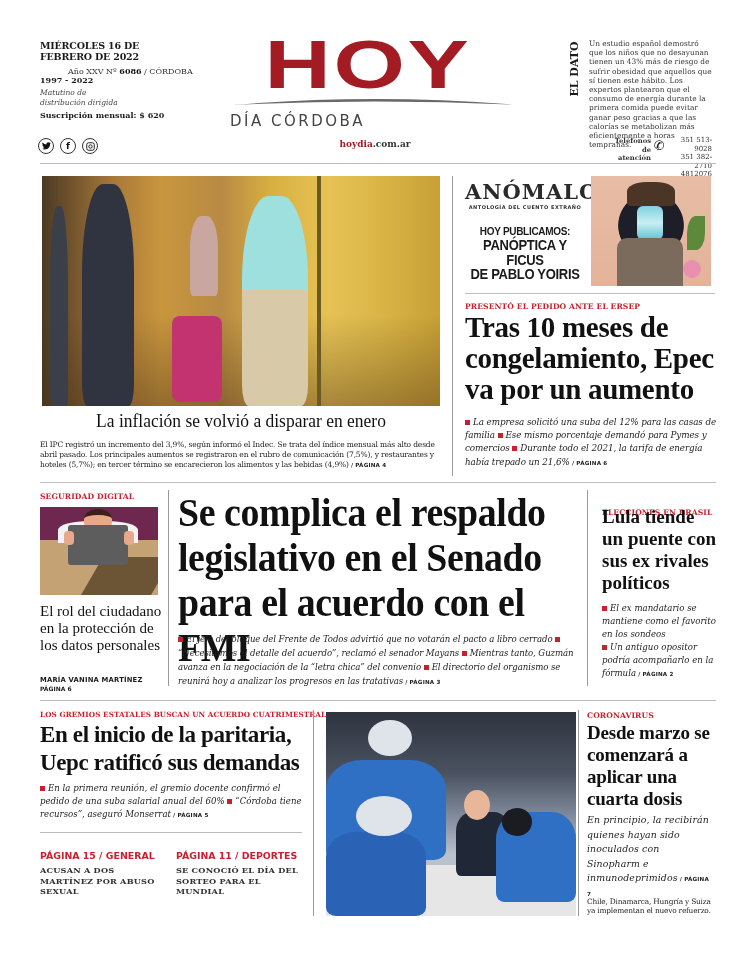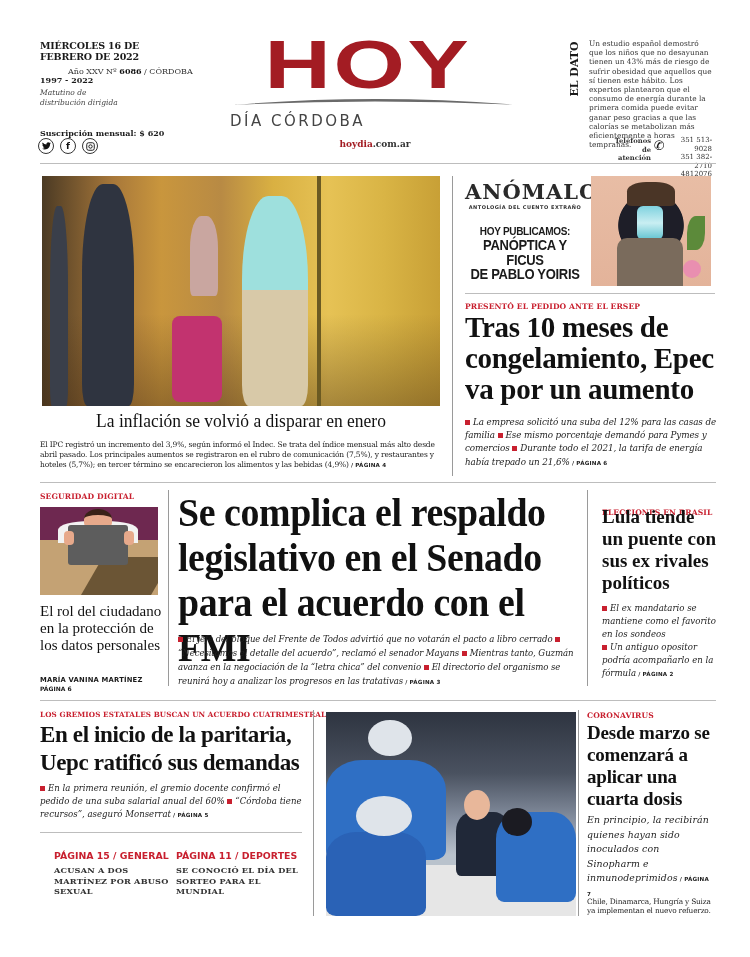--- a/index.html
+++ b/index.html
@@ -9,21 +9,21 @@
   .abs { position: absolute; }
   .hr { position: absolute; height: 1px; background: #bdbdbd; }
   .vr { position: absolute; width: 1px; background: #9a9a9a; }
 
   
   .date { left: 40px; top: 40px; font: bold 9.5px/11px "DejaVu Serif", serif; letter-spacing: -0.2px; }
   .issue { left: 40px; top: 66px; font: 8px/10px "DejaVu Serif", serif; color: #333; margin-left: 28px; }
   .issue b { color: #111; }
   .years { left: 40px; top: 75px; font: bold 8px/10px "DejaVu Serif", serif; }
   .matutino { left: 40px; top: 88px; font: italic 7.5px/9.5px "DejaVu Serif", serif; color: #444; }
-  .subs { left: 40px; top: 128px; font: bold 8px/10px "DejaVu Serif", serif; text-align: center; }
+  .subs { left: 40px; top: 110px; font: bold 8px/10px "DejaVu Serif", serif; text-align: center; }
   .social { left: 38px; top: 138px; display: flex; gap: 6px; }
   .social span { width: 16px; height: 16px; border: 1px solid #333; border-radius: 50%; display: flex; align-items: center; justify-content: center; font: bold 9px/1 "DejaVu Sans", sans-serif; color: #111; }
 
   .logo { left: 272px; top: 35px; width: 192px; height: 58px; font: 900 68px/58px "Liberation Sans", sans-serif; color: #a31c23; letter-spacing: 2px; text-align: center; transform: scaleX(1.35); transform-origin: center; font-weight: bold; }
   .swoosh { left: 232px; top: 95px; width: 286px; height: 12px; }
   .sub-logo { left: 230px; top: 113px; width: 290px; text-align: left; font: 15px/16px "DejaVu Sans", sans-serif; letter-spacing: 2.5px; color: #444; }
   .site { left: 230px; top: 139px; width: 290px; text-align: center; font: bold 9px/10px "DejaVu Serif", serif; color: #333; }
   .site span { color: #a31c23; }
 
   .dato-label { left: 568px; top: 40px; width: 16px; height: 58px; }
@@ -242,21 +242,21 @@
 
 <div class="abs kicker uepc-kicker">LOS GREMIOS ESTATALES BUSCAN UN ACUERDO CUATRIMESTRAL</div>
 <div class="abs head-cond uepc-title">En el inicio de la paritaria, Uepc ratificó sus demandas</div>
 <div class="abs bul uepc-body">
   <span class="sq"></span><span>En la primera reunión, el gremio docente confirmó el pedido de una suba salarial anual del 60%</span>
   <span class="sq"></span><span>“Córdoba tiene recursos”, aseguró Monserrat</span><span class="pg"> / PÁGINA 5</span>
 </div>
 
 <div class="hr" style="left:40px; top:832px; width:262px;"></div>
 
-<div class="abs bottom-col" style="left:40px; top:850px;margin-left:14px;">
+<div class="abs bottom-col" style="left:40px; top:850px;">
   <div class="bottom-sec">PÁGINA 15 / GENERAL</div>
   <div class="bottom-head">ACUSAN A DOS MARTÍNEZ POR ABUSO SEXUAL</div>
 </div>
 <div class="abs bottom-col" style="left:176px; top:850px;">
   <div class="bottom-sec">PÁGINA 11 / DEPORTES</div>
   <div class="bottom-head">SE CONOCIÓ EL DÍA DEL SORTEO PARA EL MUNDIAL</div>
 </div>
 
 <div class="vr" style="left:313px; top:710px; height:206px;"></div>
 

